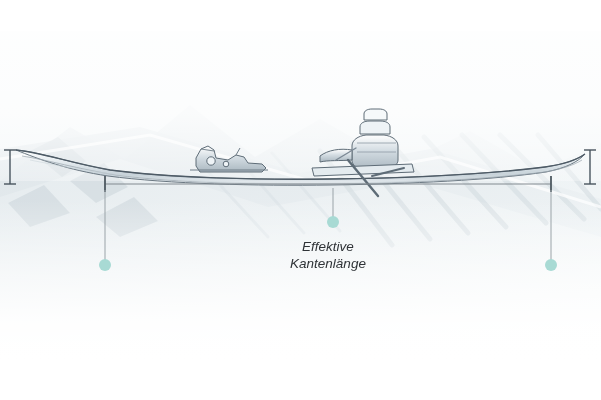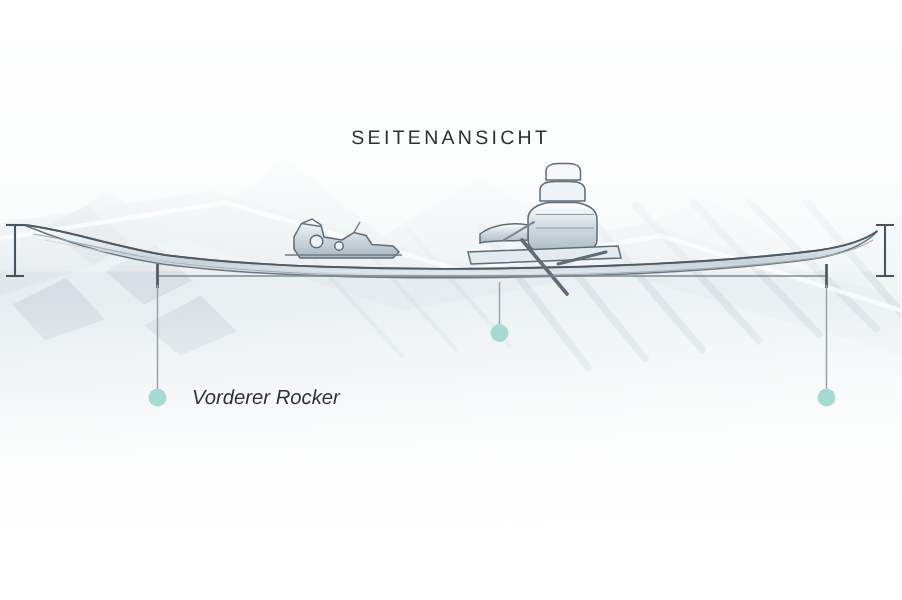--- a/index.html
+++ b/index.html
@@ -189,21 +189,20 @@
       <path d="M0,128 L150,104 L310,150 L440,126 L601,176" fill="none" stroke="#ffffff" stroke-width="3" opacity="0.7"></path>
     </svg>
   </div>
 
   <div class="top-haze"></div>
   <div class="bottom-fade"></div>
   <div class="top-white-band"></div>
 
   <div class="content">
 
-    <div class="title">SEITENANSICHT</div>
 
     <svg class="diagram-svg" viewBox="0 0 601 400" aria-hidden="true">
       <defs>
         <linearGradient id="skiBody" x1="0" y1="0" x2="0" y2="1">
           <stop offset="0%" stop-color="#ffffff"></stop>
           <stop offset="35%" stop-color="#e3eaee"></stop>
           <stop offset="70%" stop-color="#c7d2d9"></stop>
           <stop offset="100%" stop-color="#eef2f5"></stop>
         </linearGradient>
         <linearGradient id="bindMetal" x1="0" y1="0" x2="0" y2="1">
@@ -284,18 +283,19 @@
       <g>
         <line x1="333" y1="188" x2="333" y2="220" stroke="#9aa3a8" stroke-width="1"></line>
         <circle cx="333" cy="222" r="6" fill="#a8dad4"></circle>
       </g>
       <g>
         <line x1="551" y1="190" x2="551" y2="263" stroke="#9aa3a8" stroke-width="1"></line>
         <circle cx="551" cy="265" r="6" fill="#a8dad4"></circle>
       </g>
     </svg>
 
-    <div class="label label-front">Vorderer Rocker</div>
-
+
+    <div class="label label-effective">Effektive
+Kantenlänge</div>
 
 
   </div>
 </div>
 
 </body></html>

